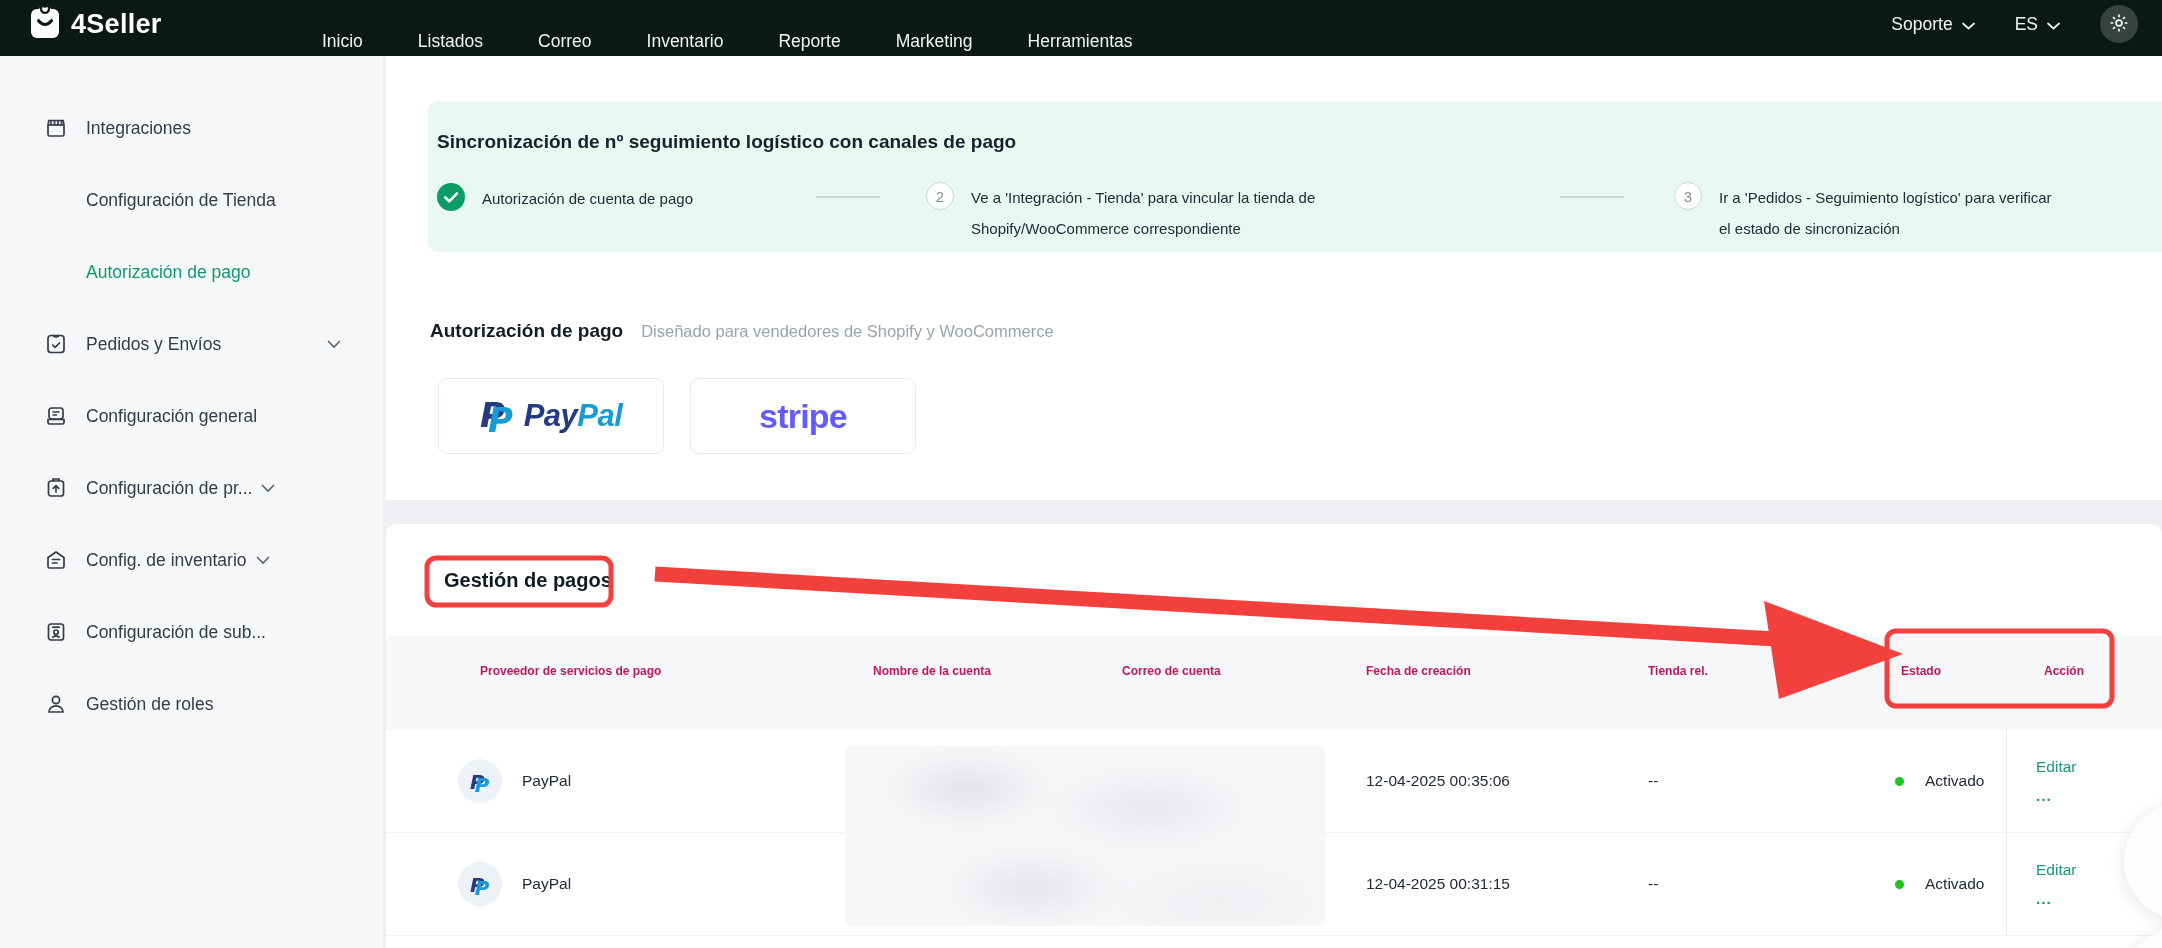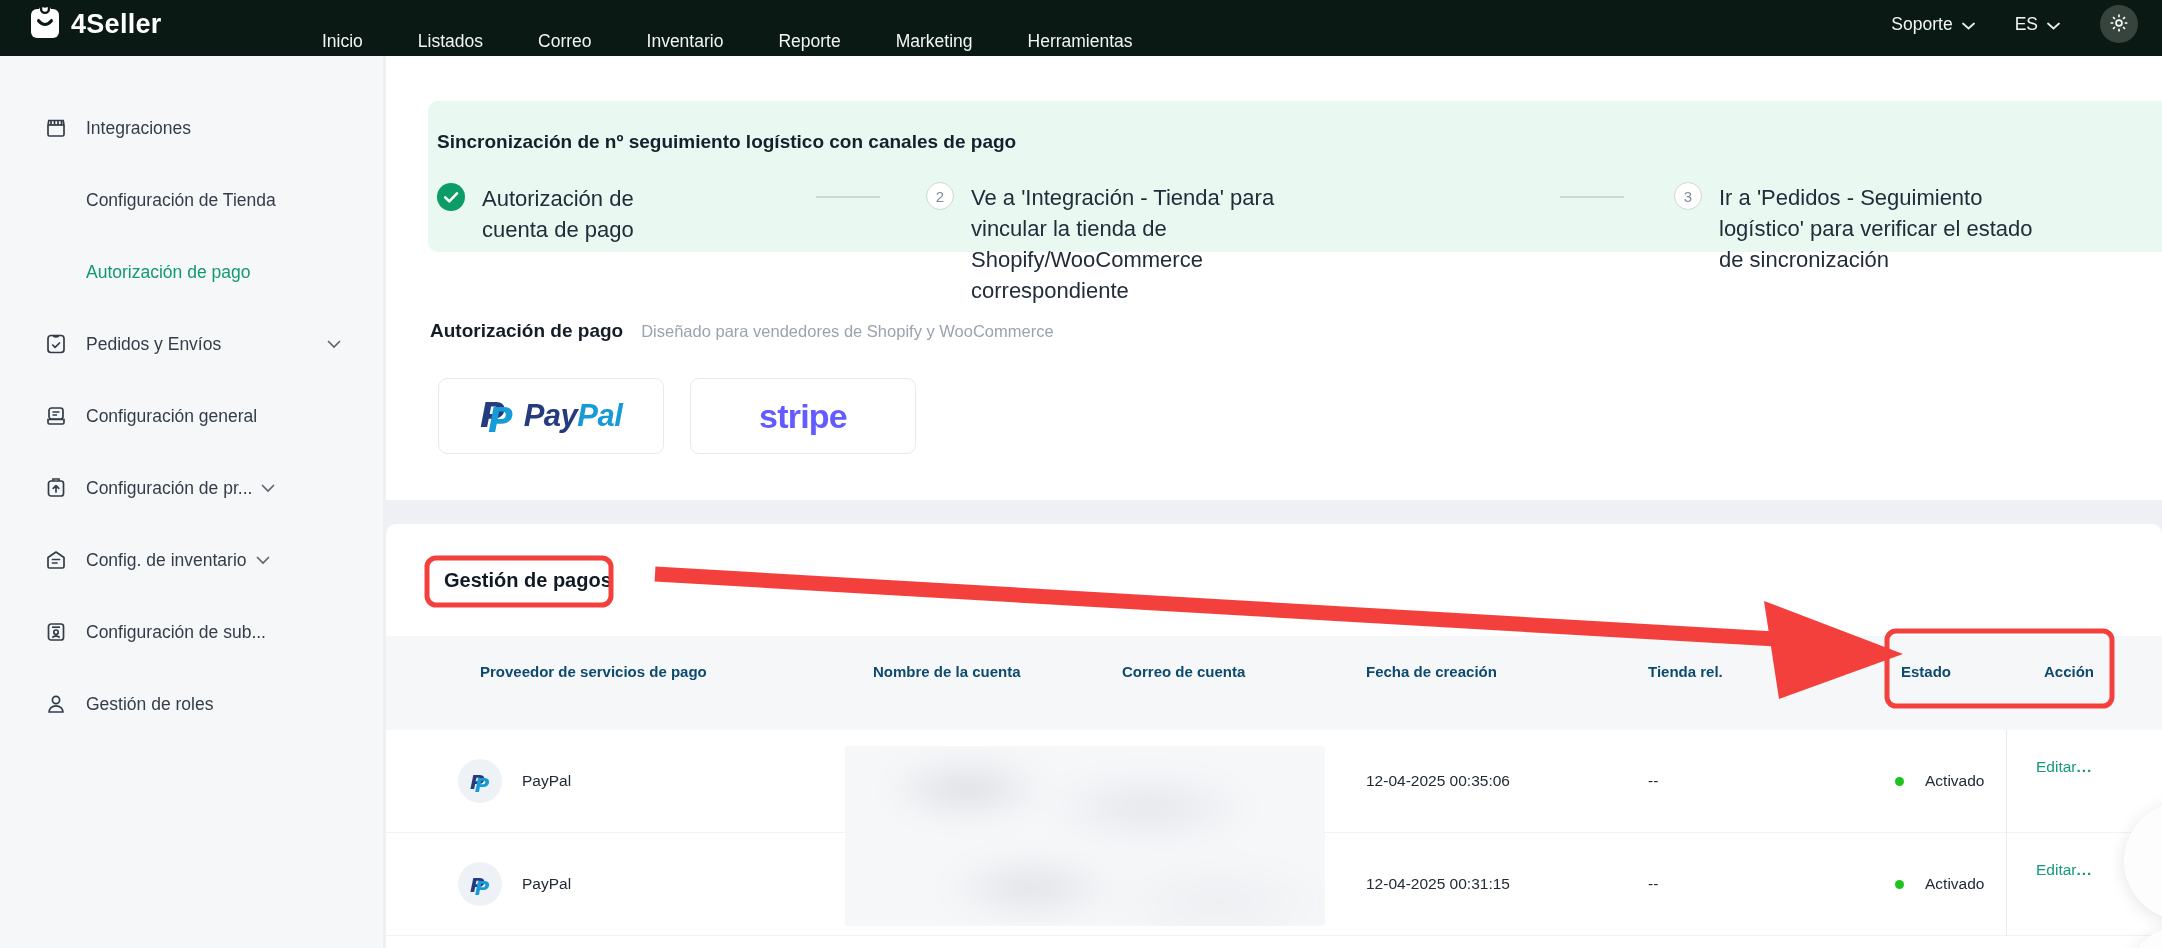--- a/index.html
+++ b/index.html
@@ -32,51 +32,51 @@
   .panel-top{top:48px;height:452px;padding-left:19px;}
   .panel-table{top:524px;height:424px;border-radius:10px 10px 0 0;}
 
   
   .banner{position:absolute;left:42px;right:0;top:53px;height:151px;background:#e9f8f1;border-radius:10px 0 0 10px;}
   .banner-title{position:absolute;left:9px;top:30px;font-size:19px;font-weight:700;color:#16202b;}
   .step{position:absolute;display:flex;align-items:flex-start;gap:17px;}
   .step-1{left:9px;top:82px;} .step-2{left:498px;top:81px;} .step-3{left:1246px;top:81px;}
   .step-circle{flex:0 0 auto;width:28px;height:28px;border-radius:50%;background:#ffffff;border:1px solid #ccd8d2;
                display:flex;align-items:center;justify-content:center;font-size:15px;color:#7e8d96;box-sizing:border-box;}
-  .step-label{font-size:22px;line-height:31px;color:#222d39;margin-top:0px;}
+  .step-label{font-size:15px;line-height:31px;color:#222d39;margin-top:0px;}
   .w1{width:212px;} .w2{width:382px;} .w3{width:344px;}
   .connector{position:absolute;top:95px;width:64px;height:2px;background:#ccd8d2;}
   .conn-1{left:388px;} .conn-2{left:1132px;}
 
   
   .pa-head{position:absolute;left:44px;top:272px;display:flex;align-items:baseline;gap:18px;}
   .pa-title{font-size:19px;font-weight:700;color:#141d27;}
   .pa-sub{font-size:16.5px;color:#9aa3ad;}
   .cards{position:absolute;left:52px;top:330px;display:flex;gap:26px;}
   .prov-card{width:226px;height:76px;border:1px solid #e7e9ee;border-radius:9px;background:#fff;
              display:flex;align-items:center;justify-content:center;gap:10px;cursor:pointer;box-sizing:border-box;}
   .pp-word{font-size:31px;font-weight:800;font-style:italic;letter-spacing:-.5px;}
   .pp-pay{color:#253b80;} .pp-pal{color:#179bd7;}
   .stripe-word{font-size:34px;font-weight:700;color:#635bff;letter-spacing:-.8px;}
 
   
   .gp-title{position:absolute;left:58px;top:45px;font-size:20px;font-weight:600;color:#111a24;}
   .thead{position:absolute;left:0;top:112px;width:100%;height:94px;background:#f6f7f9;}
-  .th{position:absolute;top:20px;font-size:15px;font-weight:700;color:#0c4a6e;line-height:31px;}
+  .th{position:absolute;top:20px;font-size:12px;font-weight:700;color:#be185d;line-height:31px;}
   .th-0{left:94px;} .th-1{left:487px;width:175px;} .th-2{left:736px;} .th-3{left:980px;}
   .th-4{left:1262px;} .th-5{left:1515px;} .th-6{left:1658px;}
   .trow{position:absolute;left:0;width:100%;height:103px;background:#fff;border-bottom:1px solid #f0f2f4;box-sizing:border-box;}
   .trow-0{top:206px;} .trow-1{top:309px;}
   .cell{position:absolute;top:50%;transform:translateY(-50%);font-size:15.5px;color:#222b36;white-space:nowrap;}
   .c-provider{left:72px;display:flex;align-items:center;gap:20px;}
   .pp-avatar{width:44px;height:44px;border-radius:50%;background:#eef1f5;display:flex;align-items:center;justify-content:center;}
   .c-date{left:980px;} .c-store{left:1262px;}
   .c-status{left:1509px;display:flex;align-items:center;gap:21px;}
   .dot{width:9px;height:9px;border-radius:50%;background:#1ec41e;}
-  .c-action{left:1650px;top:22px;transform:none;display:flex;flex-direction:row;line-height:29px;}
+  .c-action{left:1650px;top:22px;transform:none;display:flex;flex-direction:column;line-height:29px;}
   .act-link{color:#14997c;cursor:pointer;font-size:15.5px;}
   .act-more{color:#14997c;cursor:pointer;font-size:15.5px;font-weight:700;letter-spacing:1px;}
   .v-sep{position:absolute;left:1620px;top:206px;width:1px;height:206px;background:#e9ebef;}
 
   
   .blur-block{position:absolute;left:845px;top:746px;width:480px;height:180px;overflow:hidden;z-index:6;border-radius:4px;}
   .blur-block::before{content:"";position:absolute;inset:-28px;filter:blur(14px);
      background:
        radial-gradient(120px 46px at 28% 30%, #d9dce1 0%, rgba(217,220,225,0) 70%),
        radial-gradient(150px 52px at 62% 38%, #e3e5ea 0%, rgba(227,229,234,0) 72%),

